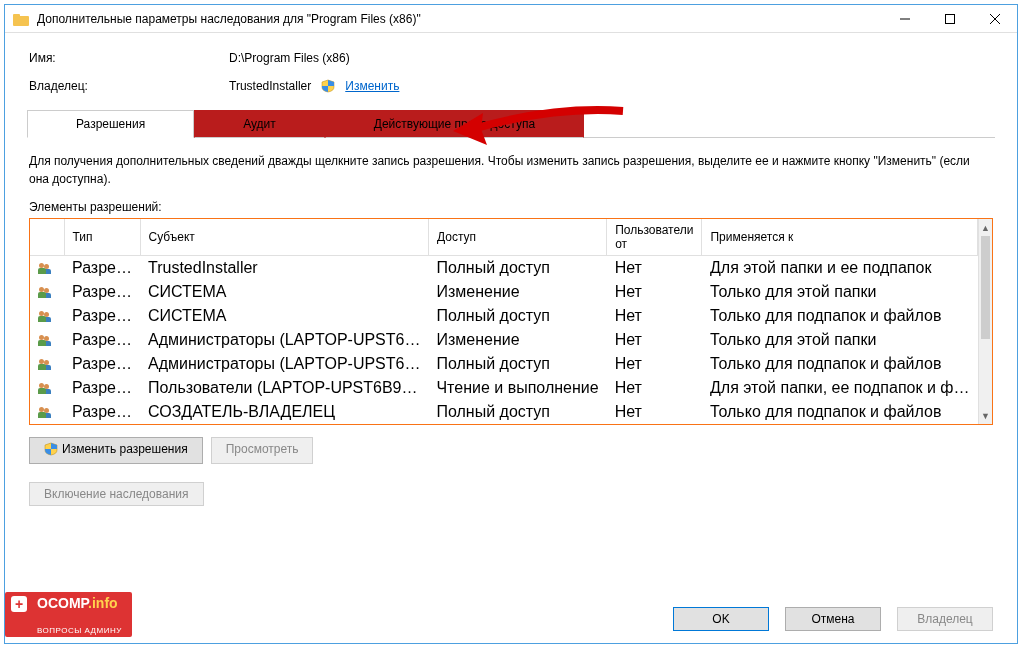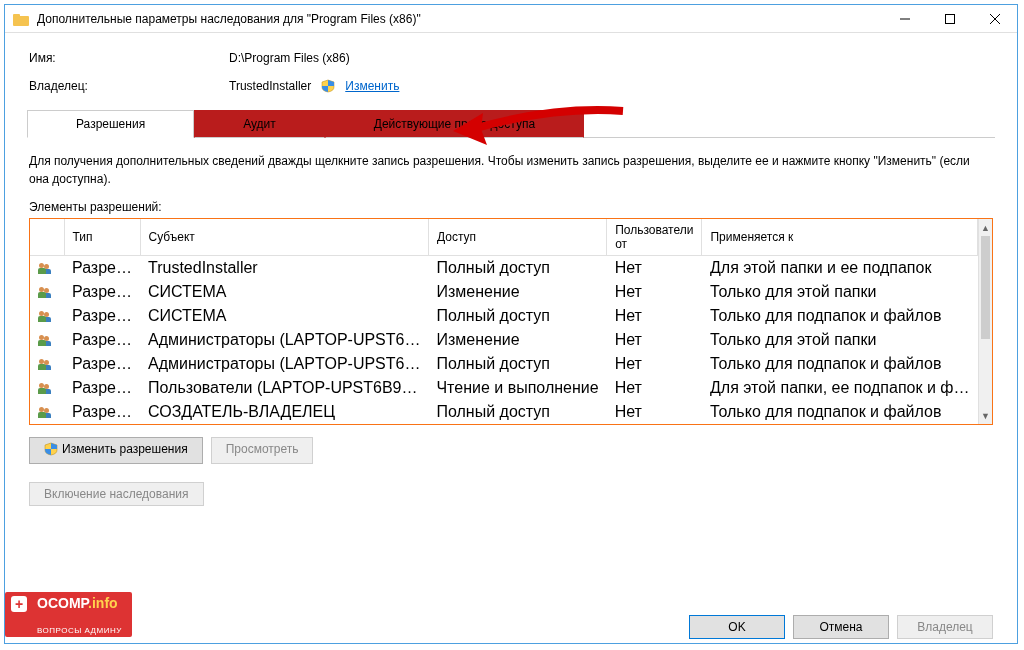--- a/index.html
+++ b/index.html
@@ -44,21 +44,21 @@
     .people-icon::after { content:""; position:absolute; left:0; top:5px; width:8px; height:6px; background:#5b9b4a; border-radius:2px 2px 0 0; }
     .people-icon .p2 { position:absolute; left:6px; top:1px; width:5px; height:5px; border-radius:50%; background:#d89050; }
     .people-icon .p2b { position:absolute; left:5px; top:6px; width:8px; height:5px; background:#3a7fbf; border-radius:2px 2px 0 0; }
     .scrollbar { width: 17px; background: #f0f0f0; border-left: 1px solid #e0e0e0; display: flex; flex-direction: column; }
     .scroll-arrow { height: 17px; display:flex; align-items:center; justify-content:center; color:#666; font-size:9px; }
     .scroll-track { flex:1; position: relative; }
     .scroll-thumb { position:absolute; top:0; left:2px; right:2px; height:60%; background:#cdcdcd; }
     .btn-row { margin-top: 12px; display: flex; gap: 8px; }
     .btn { padding: 4px 14px; border: 1px solid #adadad; background: #e1e1e1; font-family: inherit; font-size: 12px; cursor: pointer; min-height: 24px; display: inline-flex; align-items: flex-start; }
     .btn:disabled, .btn.disabled { color: #888; background: #efefef; border-color: #d0d0d0; cursor: default; }
-    .footer { position: absolute; bottom: 4px; right: 24px; display: flex; gap: 8px; }
+    .footer { position: absolute; bottom: 12px; right: 24px; display: flex; gap: 16px; }
     .footer .btn { min-width: 96px; justify-content: center; }
     .arrow-annot { position: absolute; left: 448px; top: 96px; pointer-events: none; }
     .watermark { position: absolute; left: 0; bottom: 6px; background: #d33; color:#fff; padding: 4px 10px 2px 32px; border-radius: 2px; font-weight: bold; font-size: 14px; line-height: 1; }
     .watermark .sub { display:block; font-size: 8px; font-weight: normal; letter-spacing: 0.5px; margin-top: 17px; }
     .watermark::before { content:"+"; position:absolute; left:6px; top:4px; width:16px; height:16px; background:#fff; color:#d33; border-radius:3px; text-align:center; font-size:14px; line-height:16px; font-weight:bold; }
   </style>
 </head>
 <body>
 
 <div class="window">

